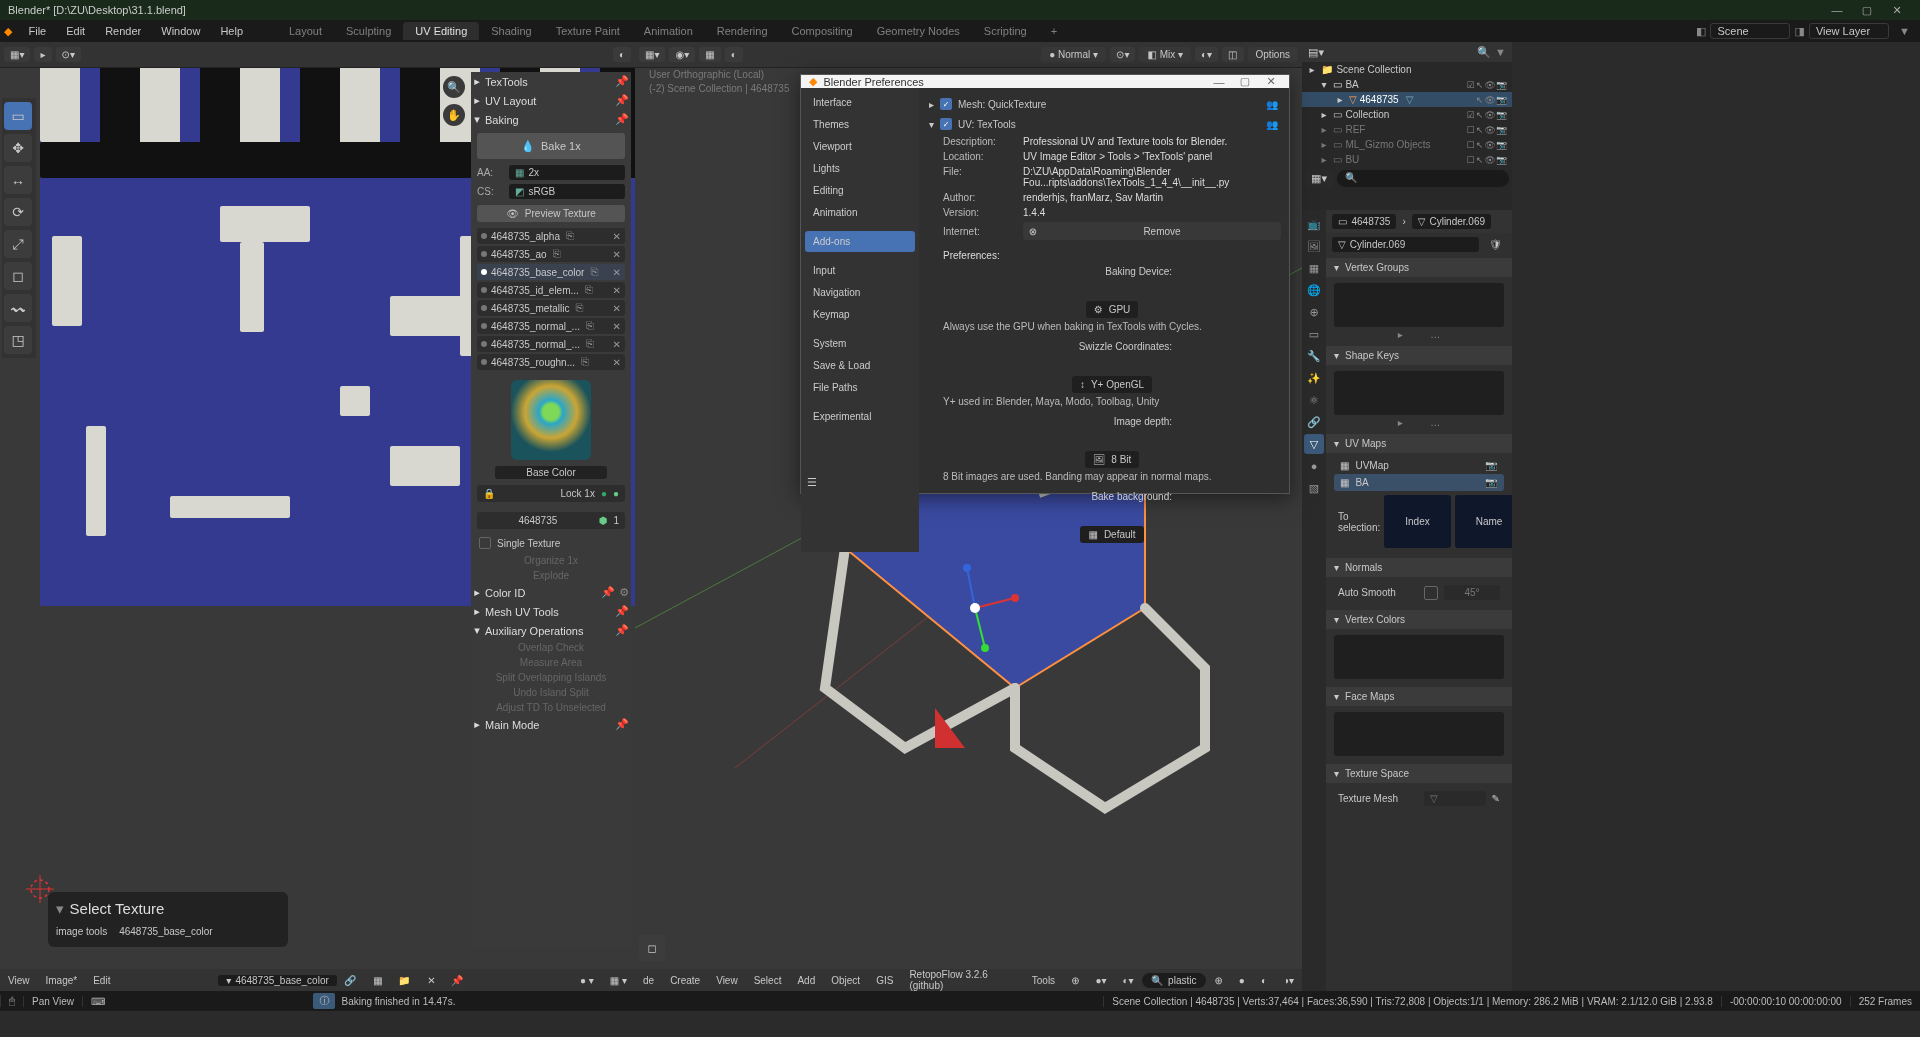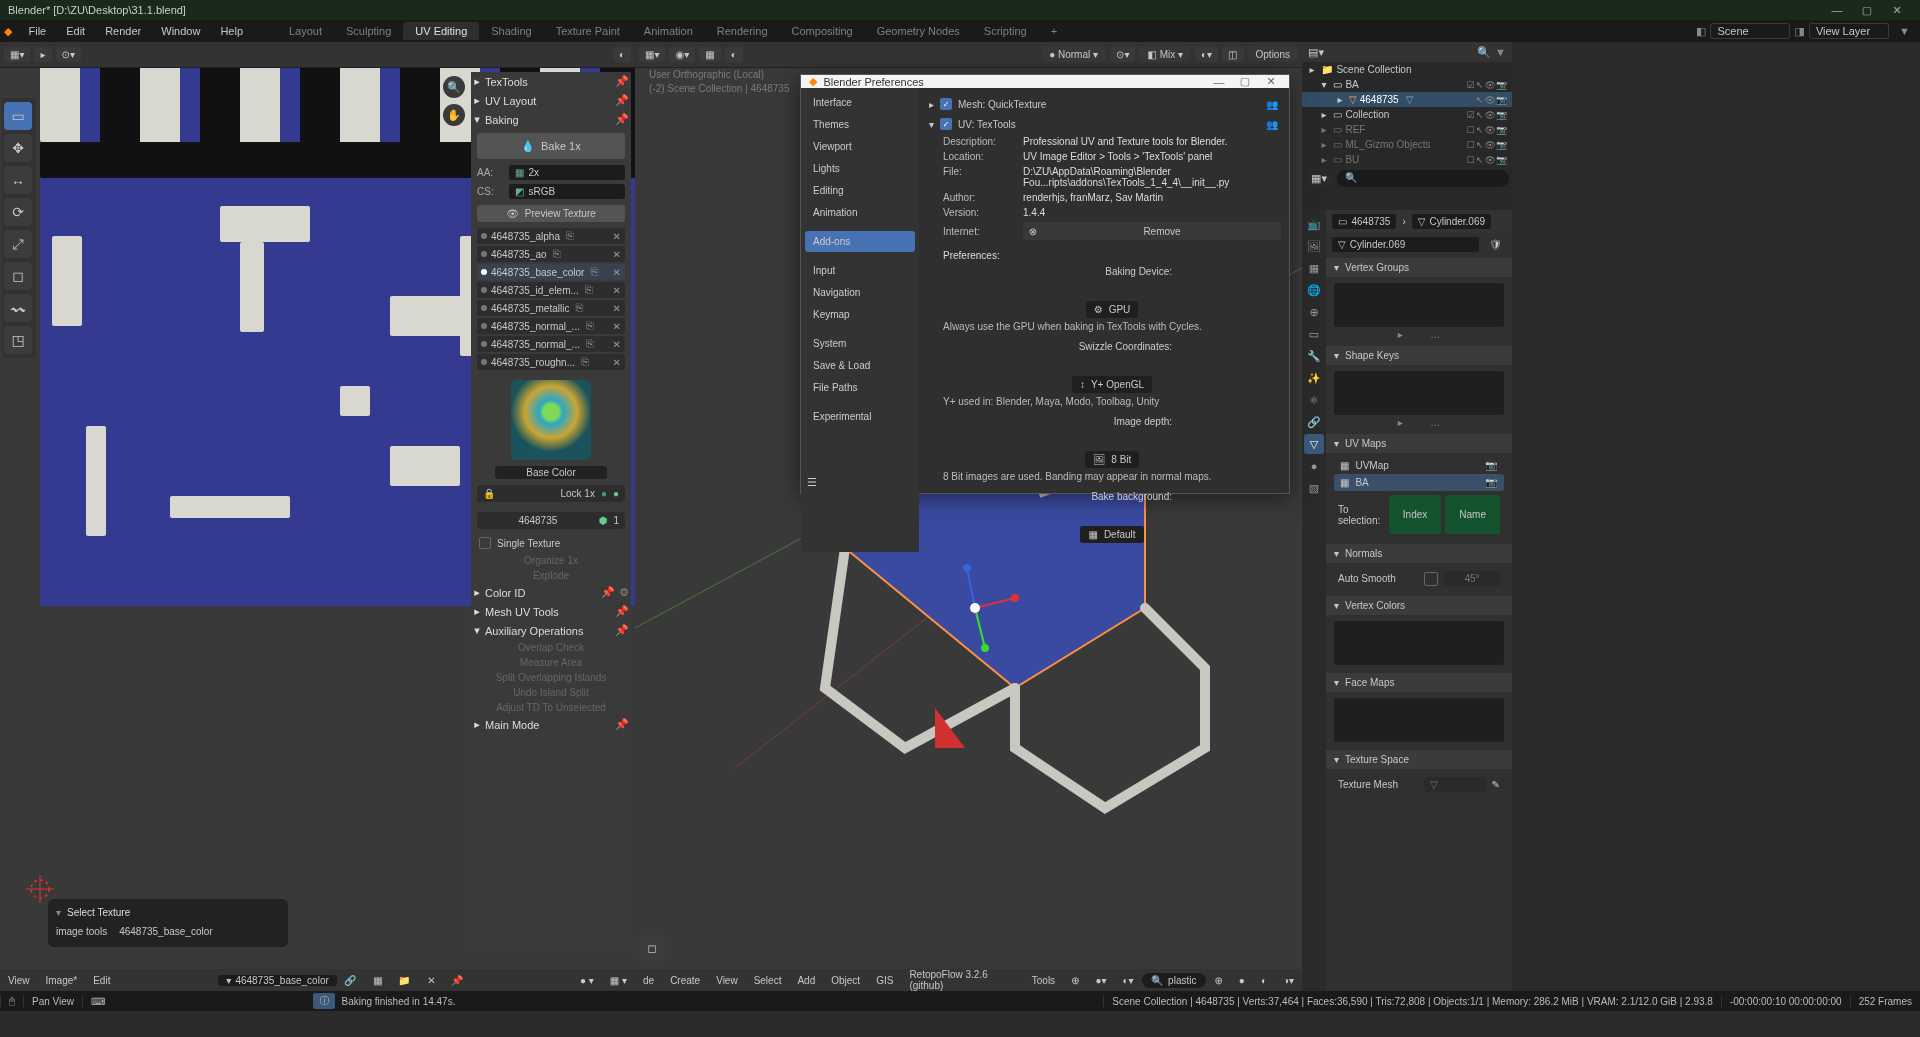--- a/index.html
+++ b/index.html
@@ -36,21 +36,21 @@
 .toolbar-v .tool.active { background:#4772b3; }
 
 
 .uv-canvas { flex:1; background:#393939; position:relative; overflow:hidden;}
 .uv-texture { position:absolute; left:40px; top:-2px; width:600px; height:540px;
   background:#333a90; overflow:hidden;}
 .uv-texture .blotch { position:absolute; background:#d8d8d0; border-radius:2px; }
 
 
 .select-tex-overlay { position:absolute; left:48px; bottom:22px; width:240px; background:rgba(30,30,30,0.85); border-radius:6px; padding:8px; z-index:5;}
-.select-tex-overlay .hdr { font-size:10px; color:#ddd; margin-bottom:6px;}
+.select-tex-overlay .hdr { font-size:15px; color:#ddd; margin-bottom:6px;}
 .select-tex-overlay .row { display:flex; gap:6px; font-size:10px; align-items:center;}
 .select-tex-overlay .fld { background:#222; border-radius:3px; padding:2px 6px; flex:1;}
 
 
 .npanel { position:absolute; right:4px; top:4px; width:160px; bottom:22px; z-index:4; display:flex; flex-direction:column;}
 .npanel .sect-head { display:flex; align-items:center; gap:4px; padding:3px 2px; color:#ddd; font-size:11px;}
 .npanel .sect-head .arrow{width:8px; text-align:center;}
 .npanel .pin { margin-left:auto; color:#888;}
 .npanel .bake-btn { background:#545454; border-radius:3px; height:26px; display:flex; align-items:center; justify-content:center; margin:4px 6px; gap:6px;}
 .npanel .kvrow { display:flex; gap:4px; padding:2px 6px; align-items:center;}
@@ -115,21 +115,21 @@
 .props .ptabs .pt.active{background:#3b5a7a;color:#fff;}
 .props .pmain{flex:1;overflow:auto;font-size:10px;}
 .props .pmain .crumbs{padding:4px 6px;display:flex;gap:6px;align-items:center;background:#333;}
 .props .crumbs .chip{background:#1c1c1c;border-radius:3px;padding:2px 6px;display:flex;align-items:center;gap:4px;}
 .props .panel-hdr{background:#3b3b3b;padding:4px 8px;margin-top:2px;display:flex;align-items:center;gap:6px;}
 .props .panel-body{padding:4px 8px;}
 .props .listbox{height:44px;background:#1f1f1f;border-radius:3px;margin:2px 0;position:relative;}
 .props .uvmap-row{display:flex;align-items:center;padding:3px 6px;gap:6px;}
 .props .uvmap-row.sel{background:#3a5068;border-radius:3px;}
 .props .selrow{display:flex;align-items:center;gap:4px;padding:4px;}
-.props .selrow .half{flex:1;background:#14532d;text-align:left;padding:14px;border-radius:3px;}
+.props .selrow .half{flex:1;background:#0f172a;text-align:left;padding:21px;border-radius:3px;}
 .props .field-row{display:flex;align-items:center;padding:4px;gap:6px;}
 .props .field-row .flab{flex:0 0 80px;}
 .props .field-row .fval{flex:1;background:#2a2a2a;border-radius:3px;padding:2px 6px;text-align:center;color:#777;}
 
 
 .footer{height:22px;background:#333;display:flex;align-items:center;font-size:10px;}
 .footer .fseg{padding:0 8px;display:flex;align-items:center;gap:4px;}
 .footer .spacer{flex:1;}
 .statusbar{height:20px;background:#1a1a1a;display:flex;align-items:center;font-size:10px;color:#bbb;}
 .statusbar .sseg{padding:0 8px;border-left:1px solid #333;}

